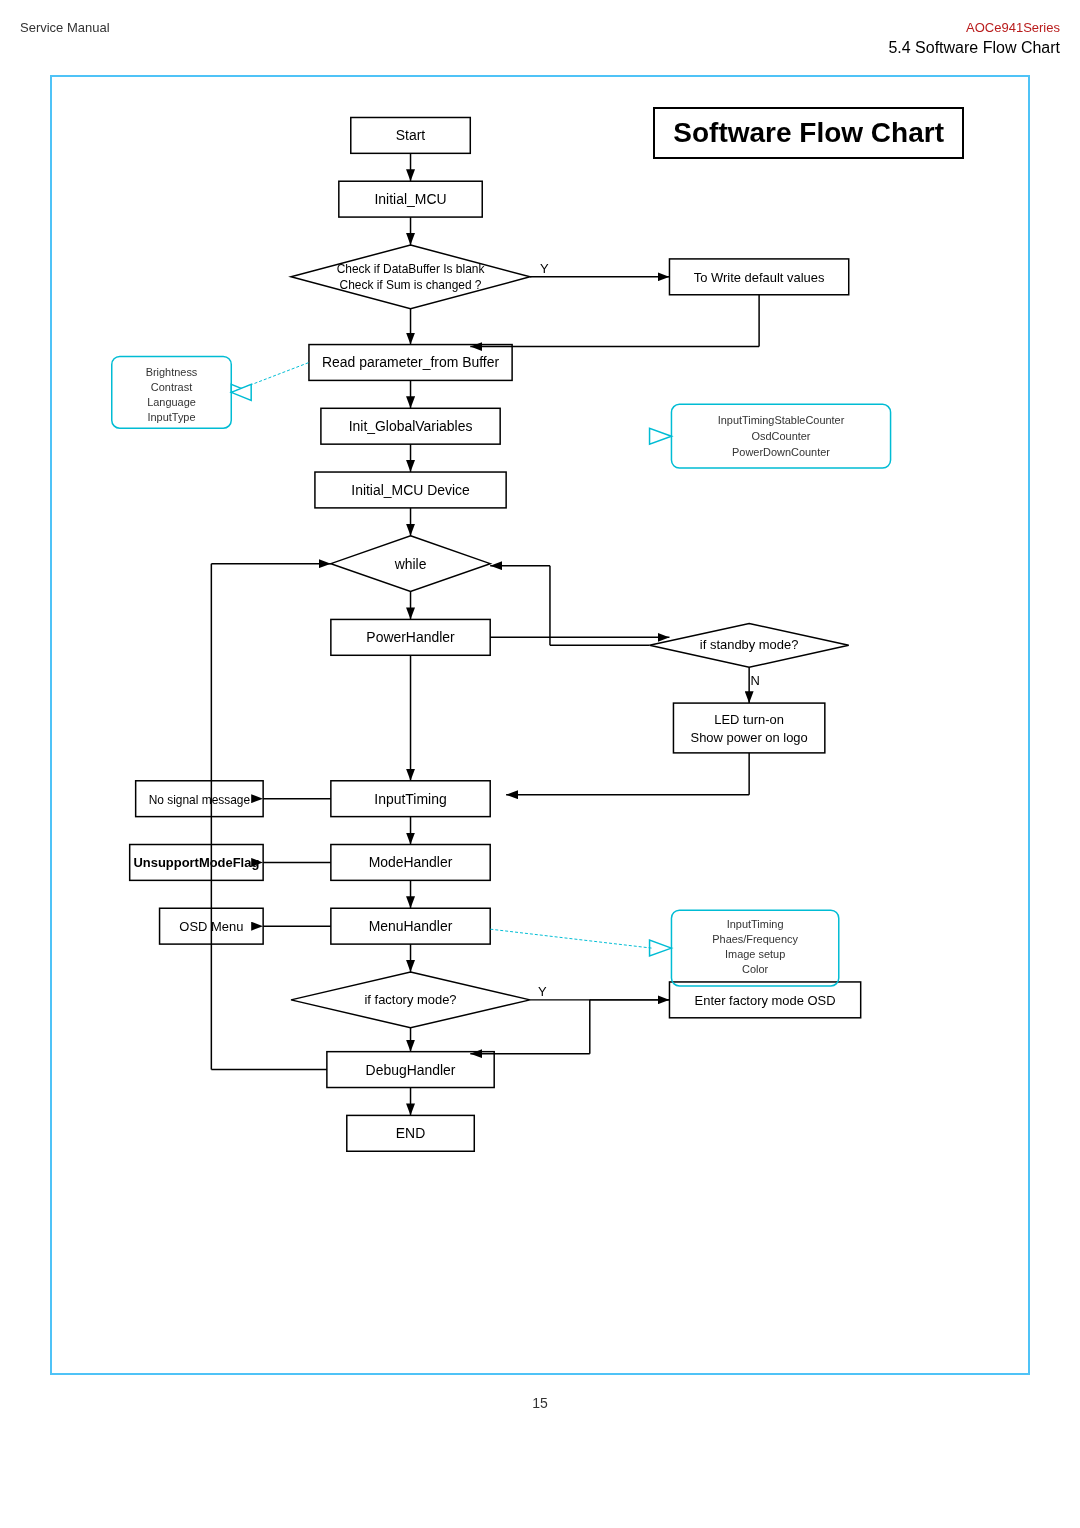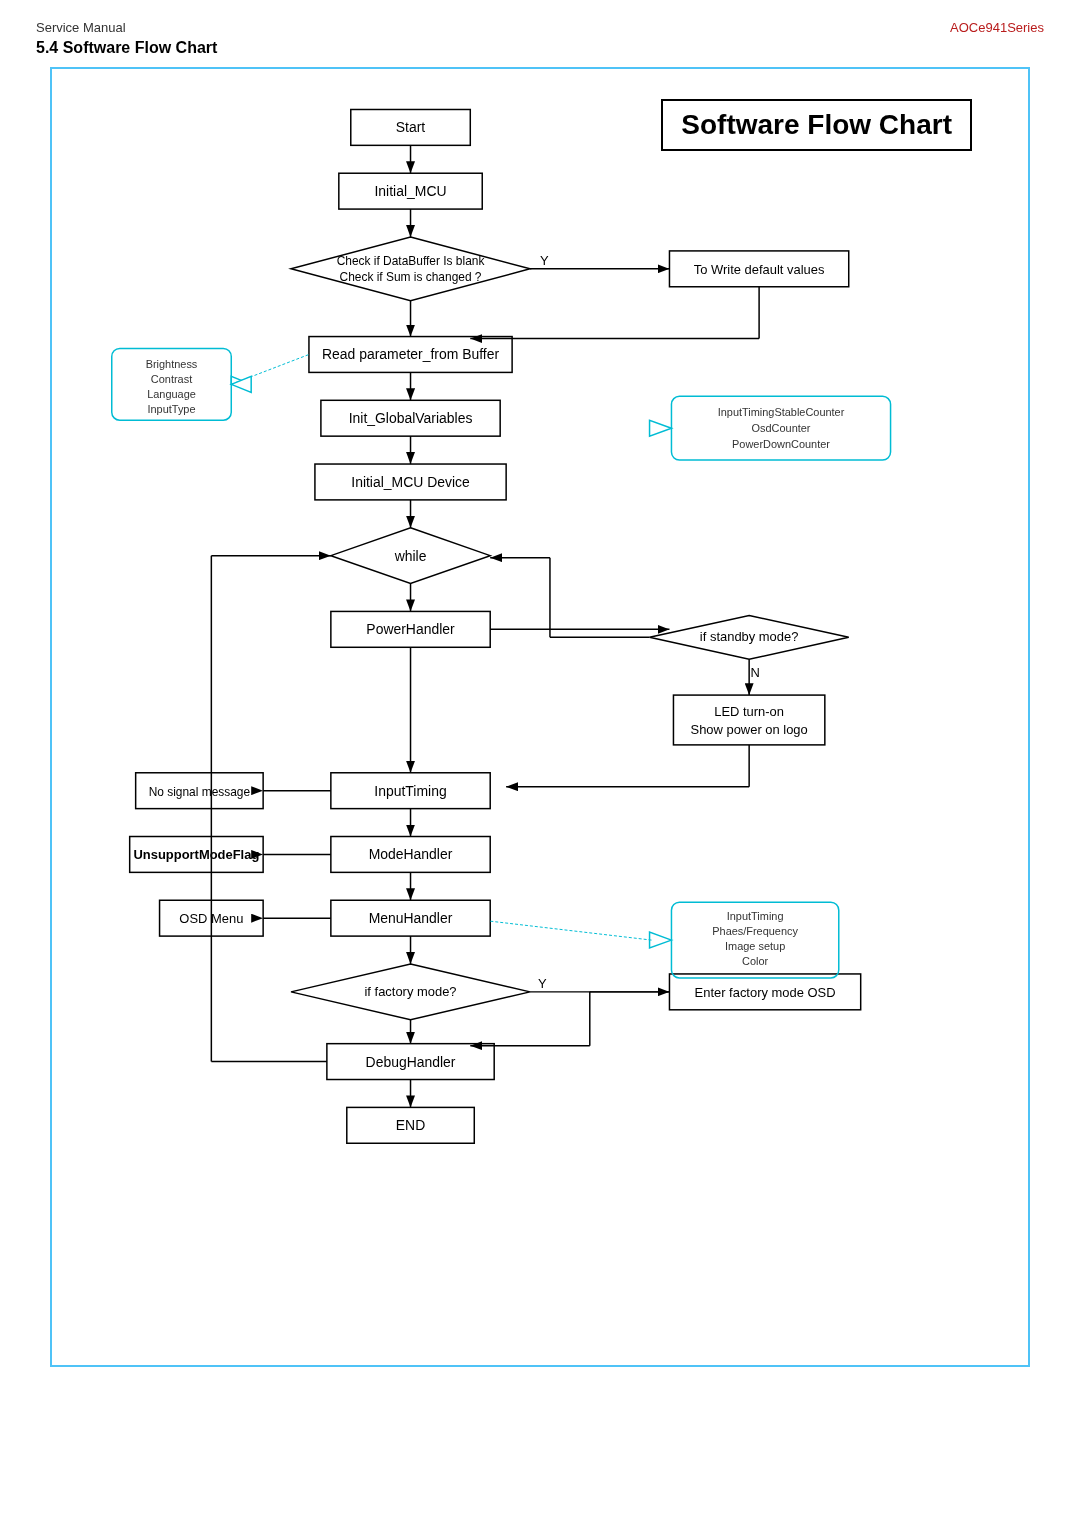--- a/index.html
+++ b/index.html
@@ -6,55 +6,56 @@
     body {
       background: #fff;
       font-family: Arial, sans-serif;
       width: 1080px;
       min-height: 1528px;
       position: relative;
     }
     .page {
       width: 1080px;
       min-height: 1528px;
-      padding: 20px 36px;
+      padding: 20px 20px;
       position: relative;
     }
     .header {
       display: flex;
       justify-content: space-between;
       align-items: flex-start;
       margin-bottom: 4px;
     }
     .header-left {
       font-size: 13px;
       color: #333;
     }
     .header-right {
       font-size: 13px;
       color: #b91c1c;
     }
     .section-title {
       font-size: 16px;
-      font-weight: bold;
+      font-weight: normal;
       color: #000;
-      margin-bottom: 10px;
+      margin-bottom: 18px;
+      text-align: right;
     }
     .flowchart-container {
       border: 2px solid #4fc3f7;
       width: 980px;
       min-height: 1300px;
       position: relative;
       background: #fff;
       margin: 0 auto;
     }
     .chart-title {
       position: absolute;
       top: 30px;
-      right: 56px;
+      right: 64px;
       font-size: 28px;
       font-weight: bold;
       color: #000;
       border: 2px solid #000;
       padding: 8px 18px;
     }
     
     .flowchart-svg {
       position: absolute;
       top: 0;
@@ -243,13 +244,14 @@
       <path d="M622,874 L600,866 L600,882 Z" fill="#fff" stroke="#00bcd4" stroke-width="1.5"></path>
       <line x1="602" y1="874" x2="440" y2="855" stroke="#00bcd4" stroke-width="1" stroke-dasharray="3,2"></line>
       <text x="706" y="854" text-anchor="middle" font-size="11" font-family="Arial" fill="#333">InputTiming</text>
       <text x="706" y="869" text-anchor="middle" font-size="11" font-family="Arial" fill="#333">Phaes/Frequency</text>
       <text x="706" y="884" text-anchor="middle" font-size="11" font-family="Arial" fill="#333">Image setup</text>
       <text x="706" y="899" text-anchor="middle" font-size="11" font-family="Arial" fill="#333">Color</text>
 
     </svg>
   </div>
 
+  <div class="page-number">15</div>
 </div>
 
 </body></html>

